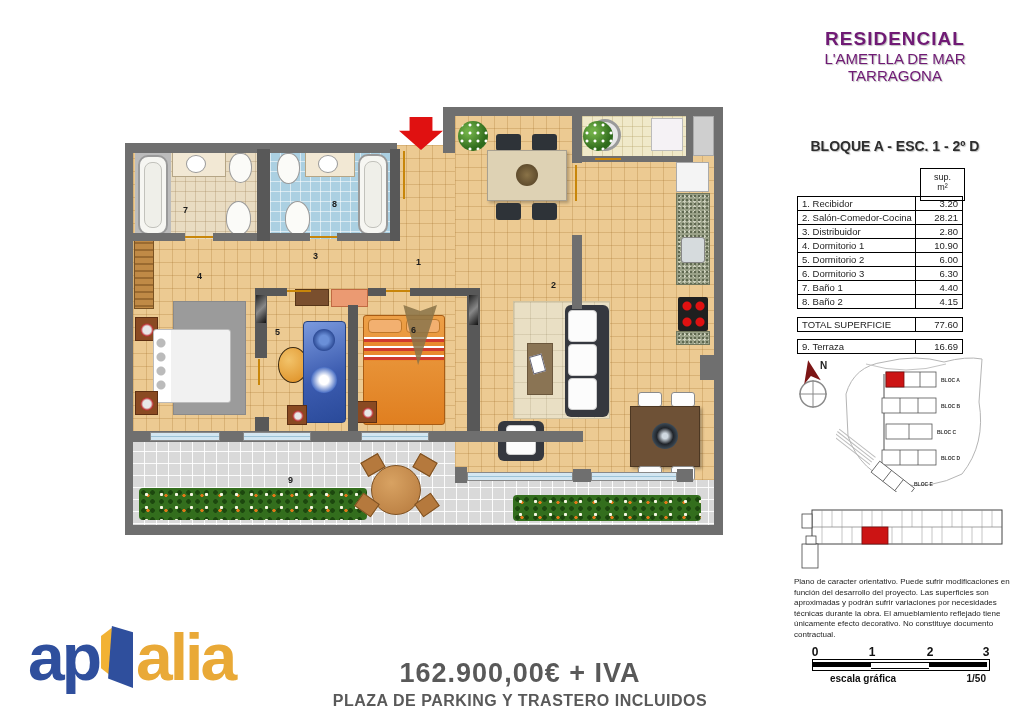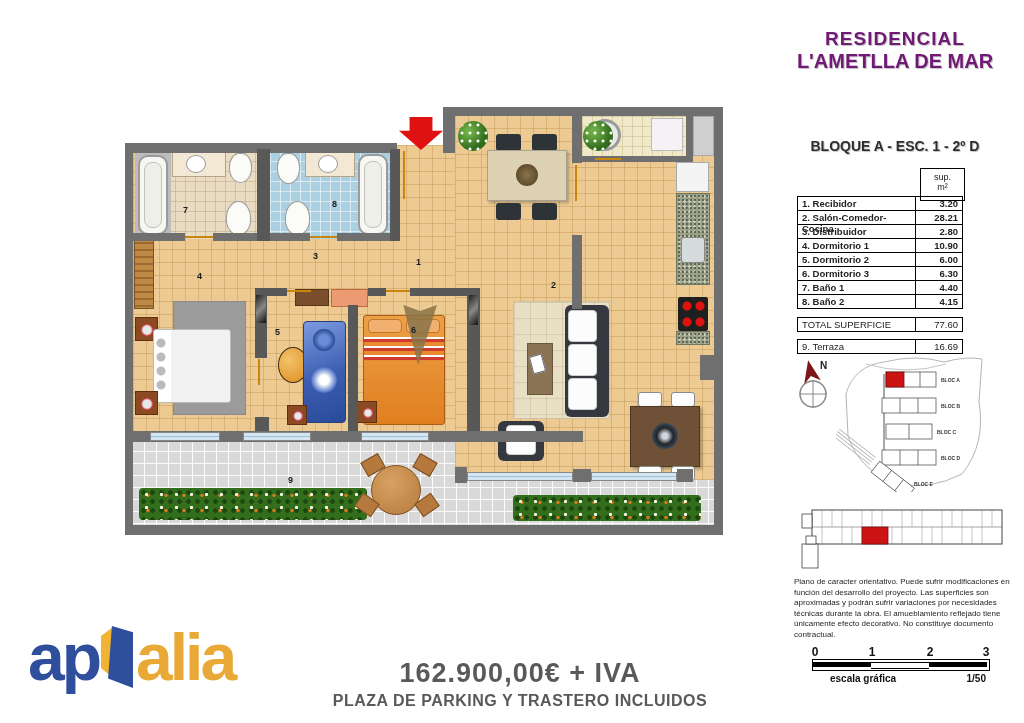--- a/index.html
+++ b/index.html
@@ -62,27 +62,27 @@
     background-size:15px 13px,18px 15px,9px 9px;border-radius:4px;}
   .roomnum{position:absolute;font-size:9px;font-weight:bold;color:#1c1c1c;}
   .arrow-entry{background:#e01111;
     clip-path:polygon(24% 0,76% 0,76% 42%,100% 42%,50% 100%,0 42%,24% 42%);
     filter:drop-shadow(1px 1px 1px rgba(0,0,0,.4));}
 
   
   .hdr{position:absolute;left:770px;top:28px;width:250px;text-align:center;color:#701a75;}
   .hdr .l1{font-size:19px;font-weight:bold;letter-spacing:1px;text-shadow:1px 1px 1px rgba(0,0,0,.25);}
   .hdr .l2{font-size:27px;font-weight:bold;letter-spacing:0;text-shadow:1px 1px 1px rgba(0,0,0,.3);}
-  .hdr .l3,.hdr .l4{font-size:20px;font-weight:bold;text-shadow:1px 1px 1px rgba(0,0,0,.25);}
+  .hdr .l3,.hdr .l4{font-size:15px;font-weight:normal;text-shadow:1px 1px 1px rgba(0,0,0,.25);}
   .unitline{position:absolute;left:770px;top:138px;width:250px;text-align:center;
     font-size:14px;font-weight:bold;color:#2e2e2e;text-shadow:1px 1px 1px rgba(0,0,0,.25);}
   .suphdr{position:absolute;left:920px;top:168px;width:43px;height:28px;border:1px solid #000;
     font-size:9px;text-align:center;line-height:1.15;padding-top:3px;background:#fff;}
   .atable{position:absolute;left:797px;top:196px;width:166px;border-top:1px solid #000;}
-  .arow{display:flex;height:14px;font-weight:bold;}
+  .arow{display:flex;height:14px;}
   .alabel{flex:1;border:1px solid #000;border-top:none;font-size:9.5px;padding:1px 0 0 4px;}
   .avalue{width:42px;border:1px solid #000;border-top:none;border-left:none;font-size:9.5px;
           text-align:right;padding:1px 4px 0 0;}
   .tbox{position:absolute;left:797px;width:166px;display:flex;height:15px;background:#fff;}
   .tbox .alabel{border-top:1px solid #000;font-weight:normal;}
   .tbox .avalue{border-top:1px solid #000;}
   .disc{position:absolute;left:794px;top:577px;width:224px;font-size:8px;line-height:1.32;color:#1e1e1e;}
   .scale{position:absolute;left:812px;top:645px;width:176px;height:42px;}
   .scale .tick{position:absolute;top:0;font-size:12px;font-weight:bold;color:#111;transform:translateX(-50%);}
   .scale .barwrap{position:absolute;left:0;top:14px;width:176px;height:10px;border:1px solid #000;background:#fff;}
@@ -270,20 +270,21 @@
     <span class="roomnum" style="left:150px;top:222px;">5</span>
     <span class="roomnum" style="left:286px;top:220px;">6</span>
     <span class="roomnum" style="left:58px;top:100px;">7</span>
     <span class="roomnum" style="left:207px;top:94px;">8</span>
     <span class="roomnum" style="left:163px;top:370px;">9</span>
   </div>
 
   <div class="hdr">
     <div class="l1">RESIDENCIAL</div>
     <div class="l3">L'AMETLLA DE MAR</div>
+    <div class="l4">TARRAGONA</div>
   </div>
   <div class="unitline">BLOQUE A -  ESC. 1 - 2º D</div>
 
   <div class="suphdr">
     <div>sup.</div>
     <div>m²</div>
   </div>
 
   <div class="atable">
     <div class="arow">

